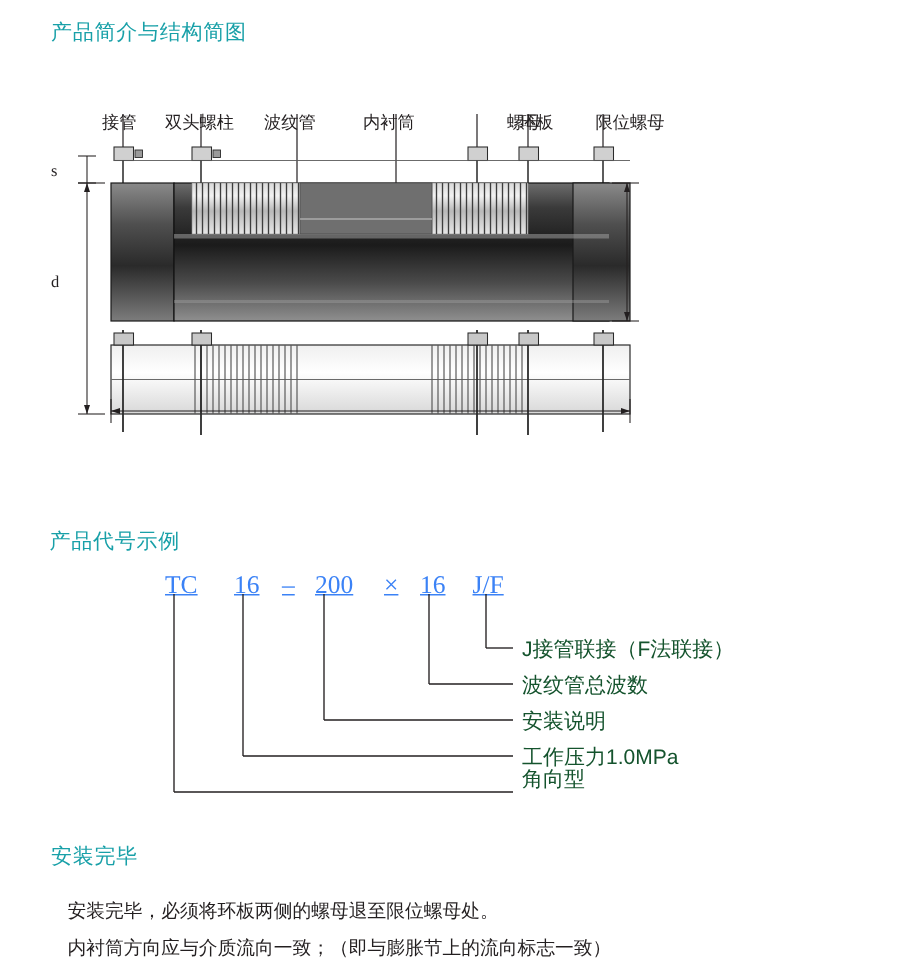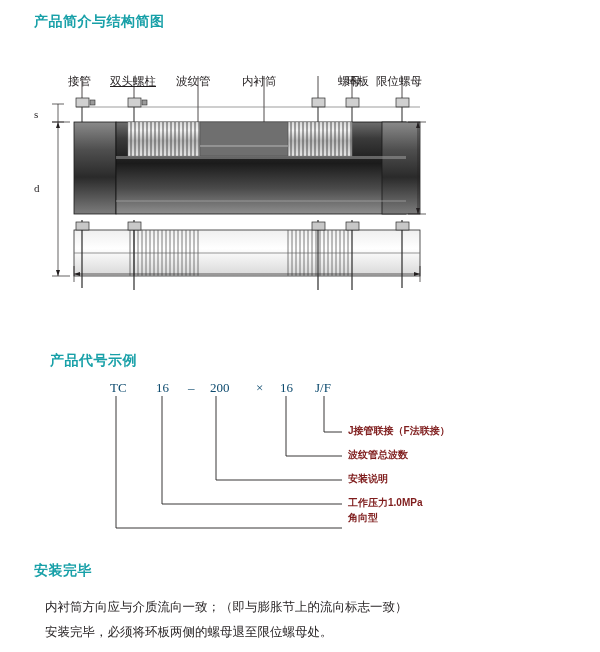--- a/index.html
+++ b/index.html
@@ -16,27 +16,27 @@
     overflow: hidden;
   }
   .page {
     position: relative;
     width: 600px;
     height: 652px;
   }
   .section-title {
     position: absolute;
     font-size: 14px;
-    font-weight: bold;
+    font-weight: normal;
     color: #18a0a8;
     letter-spacing: 0.5px;
     white-space: nowrap;
   }
   .title-1 { left: 34px; top: 13px; }
-  .title-2 { left: 50px; top: 352px; }
+  .title-2 { left: 33px; top: 352px; }
   .title-3 { left: 34px; top: 562px; }
 
   
   .diagram {
     position: absolute;
     left: 30px;
     top: 60px;
     width: 440px;
     height: 230px;
   }
@@ -63,30 +63,30 @@
   .codeblock {
     position: absolute;
     left: 110px;
     top: 380px;
     width: 430px;
     height: 160px;
   }
   .code-token {
     position: absolute;
     font-family: "Liberation Serif", serif;
-    font-size: 13px;
-    white-space: nowrap;
-    color: #0c4a6e;
+    font-size: 17px;
+    white-space: nowrap;
+    color: #3b82f6;
+    text-decoration: underline;
   }
   .code-desc {
     position: absolute;
-    font-size: 10px;
-    white-space: nowrap;
-    color: #7f1d1d;
-    font-weight: bold;
+    font-size: 14px;
+    white-space: nowrap;
+    color: #14532d;
   }
 
   
   .notes {
     position: absolute;
     left: 45px;
     top: 598px;
     width: 520px;
   }
   .notes p {
@@ -107,26 +107,26 @@
 <body>
 
 <div class="page">
 
   <div class="section-title title-1">产品简介与结构简图</div>
 
   <div class="diagram">
 
     <div class="callout-row">
       <span class="callout" style="left:38px;top:0;text-align:center;">接管</span>
-      <span class="callout" style="left:80px;top:0;text-decoration:underline;">双头螺柱</span>
+      <span class="callout" style="left:80px;top:0;">双头螺柱</span>
       <span class="callout" style="left:146px;top:0;">波纹管</span>
       <span class="callout" style="left:212px;top:0;">内衬筒</span>
       <span class="callout" style="left:272px;top:0;margin-left:44px;">环板</span>
       <span class="callout" style="left:308px;top:0;">螺母</span>
-      <span class="callout" style="left:346px;top:0;">限位螺母</span>
+      <span class="callout" style="left:367px;top:0;">限位螺母</span>
     </div>
 
     <span class="dim-label" style="left:4px;top:48px;">s</span>
     <span class="dim-label" style="left:4px;top:122px;">d</span>
     <span class="dim-label" style="left:368px;top:122px;">B</span>
     <span class="dim-label" style="left:178px;top:203px;">L</span>
 
     <svg class="svgwrap" width="440" height="230" viewBox="0 0 440 230">
       <defs>
         <linearGradient id="bodyGrad" x1="0" y1="0" x2="0" y2="1">
@@ -362,17 +362,17 @@
     <span class="code-desc" style="left:238px;top:44px;">J接管联接（F法联接）</span>
     <span class="code-desc" style="left:238px;top:68px;">波纹管总波数</span>
     <span class="code-desc" style="left:238px;top:92px;">安装说明</span>
     <span class="code-desc" style="left:238px;top:116px;">工作压力1.0MPa</span>
     <span class="code-desc" style="left:238px;top:131px;">角向型</span>
   </div>
 
   <div class="section-title title-3">安装完毕</div>
 
   <div class="notes">
+    <p>安装完毕，必须将环板两侧的螺母退至限位螺母处。</p>
     <p>内衬筒方向应与介质流向一致；（即与膨胀节上的流向标志一致）</p>
-    <p>安装完毕，必须将环板两侧的螺母退至限位螺母处。</p>
   </div>
 
 </div>
 
 </body></html>

